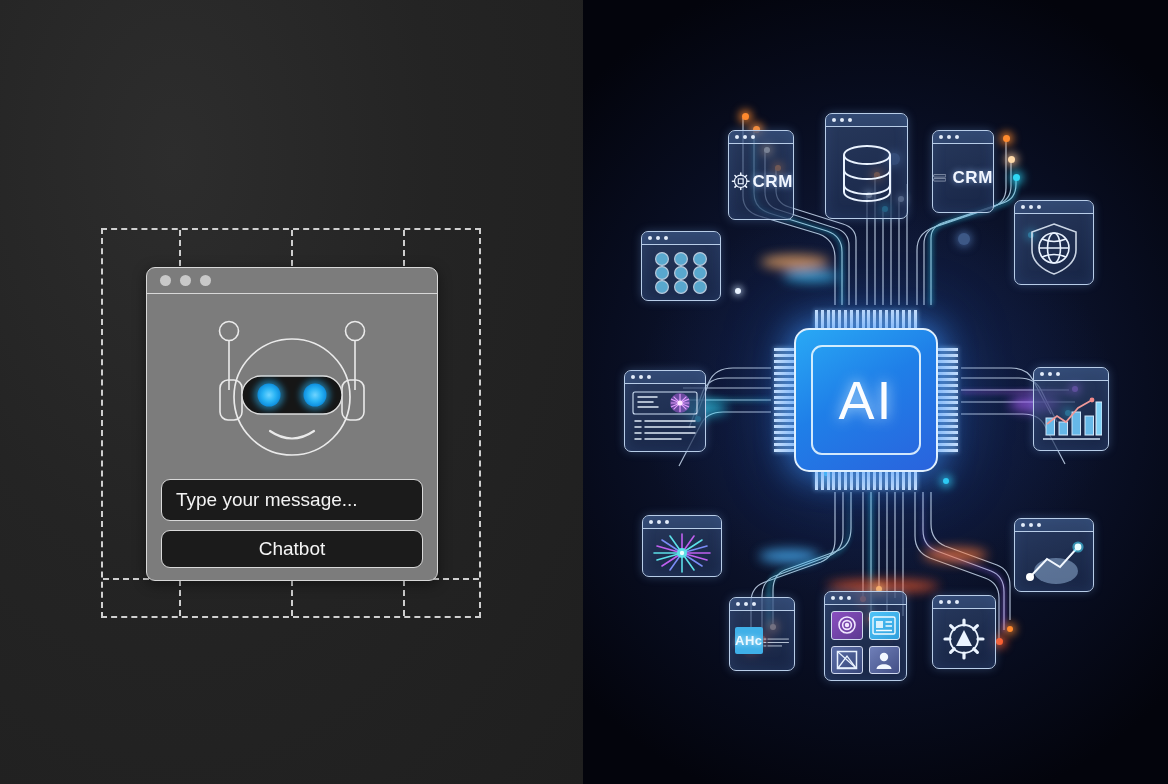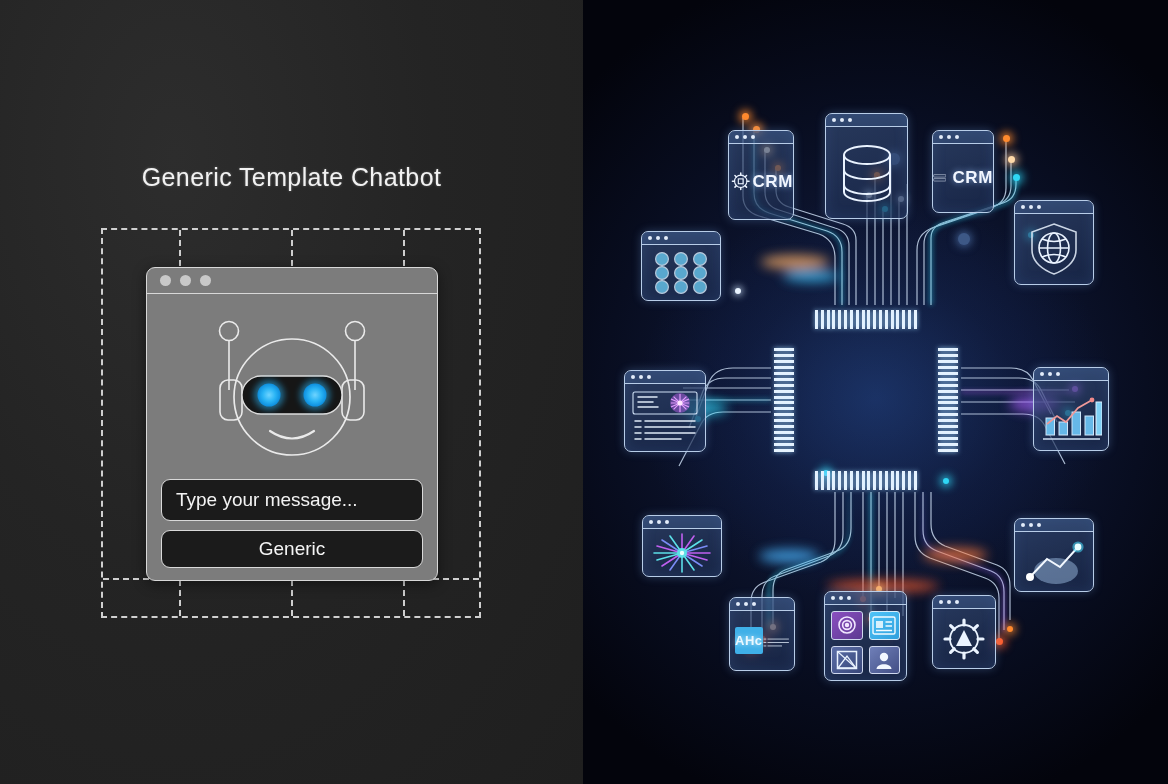--- a/index.html
+++ b/index.html
@@ -165,21 +165,20 @@
 
   .node { position:absolute; border-radius:50%; pointer-events:none; }
 </style>
 </head>
 <body>
 
 <div id="stage">
 
   <div id="left-panel">
 
-    <div id="mockup-title">Generic Template Chatbot</div>
 
     <div id="wire-grid">
       <div class="wire-vline" id="wire-v1"></div>
       <div class="wire-vline" id="wire-v2"></div>
       <div class="wire-vline" id="wire-v3"></div>
       <div id="wire-hline"></div>
     </div>
 
     <div id="chat-window">
       <div id="chat-titlebar">
@@ -221,21 +220,21 @@
 
             <path d="M69 117 Q91 132 113 117" fill="none" stroke="#eaeaea" stroke-width="2.2" stroke-linecap="round"></path>
           </svg>
         </div>
 
         <div id="chat-input">
           <span id="chat-input-placeholder">Type your message...</span>
         </div>
 
         <div id="chat-actions">
-          <div class="chat-btn" id="cancel-button">Generic</div>
+          <div class="chat-btn" id="cancel-button">Chatbot</div>
         </div>
 
       </div>
     </div>
   </div>
 
   <div id="right-panel">
     <div id="right-glow"></div>
 
     <svg id="circuit-svg" viewBox="0 0 585 784">
@@ -419,20 +418,25 @@
         <span></span>
         <span></span>
         <span></span>
         <span></span>
         <span></span>
         <span></span>
       <span></span>
         <span></span>
     </div>
 
+    <div id="ai-chip">
+      <div id="ai-chip-inner">
+        <span id="ai-chip-label">AI</span>
+      </div>
+    </div>
 
     <div class="app-icon" style="left:145px;top:130px;width:66px;height:90px;">
       <div class="icon-bar">
           <i></i>
           <i></i>
           <i></i>
         </div>
       <div class="icon-body">
         <svg width="34" height="34" viewBox="0 0 34 34">
           <g fill="none" stroke="#eaf3ff" stroke-width="1.6">

